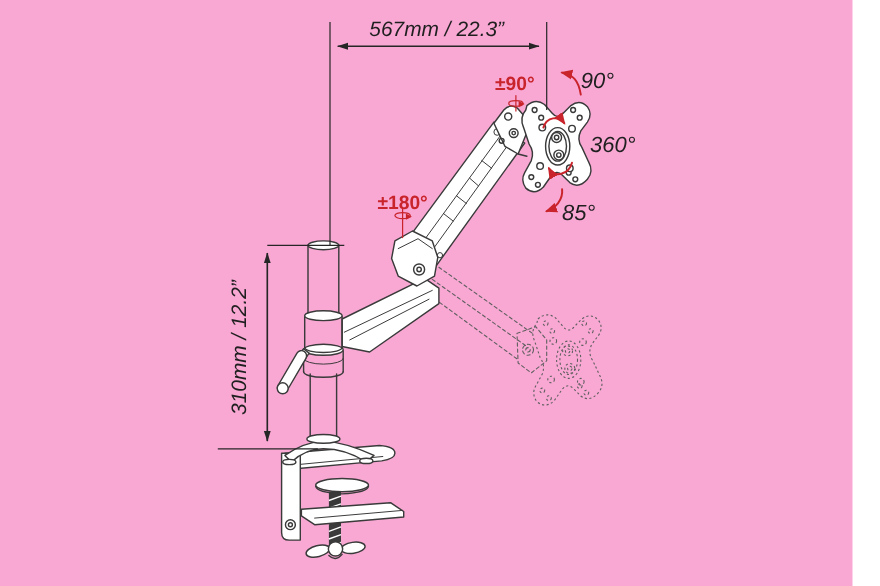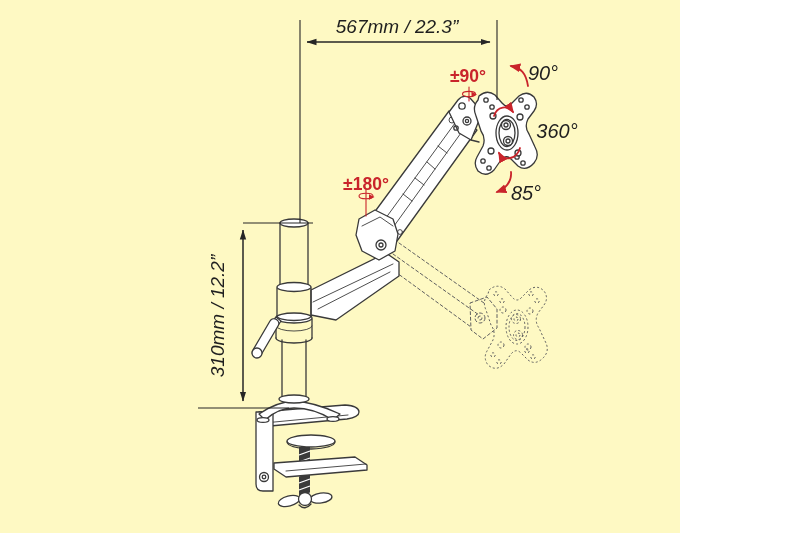--- a/index.html
+++ b/index.html
@@ -1,16 +1,16 @@
 <!DOCTYPE html>
 <html><head>
 <meta charset="utf-8">
 <style>
   html,body { margin:0; padding:0; background:#ffffff; }
-  .stage { position:relative; width:680px; height:533px; background:#fef9c3; overflow:hidden;
+  .stage { position:relative; width:775px; height:533px; background:#f9a8d4; overflow:hidden;
            font-family:"Liberation Sans", sans-serif; }
   svg { display:block; }
 
   .ln   { fill:none; stroke:#3a3a3a; stroke-width:1.3; stroke-linecap:round; stroke-linejoin:round; }
   .lnf  { fill:#ffffff; stroke:#3a3a3a; stroke-width:1.3; stroke-linejoin:round; }
   .thin { stroke-width:0.9; }
   .dim  { fill:none; stroke:#262626; stroke-width:1.5; }
   .ext  { fill:none; stroke:#262626; stroke-width:1.1; }
   .red  { fill:none; stroke:#c9242b; stroke-width:1.8; stroke-linecap:round; }
   .redthin { fill:none; stroke:#c9242b; stroke-width:1.1; stroke-linecap:round; }

